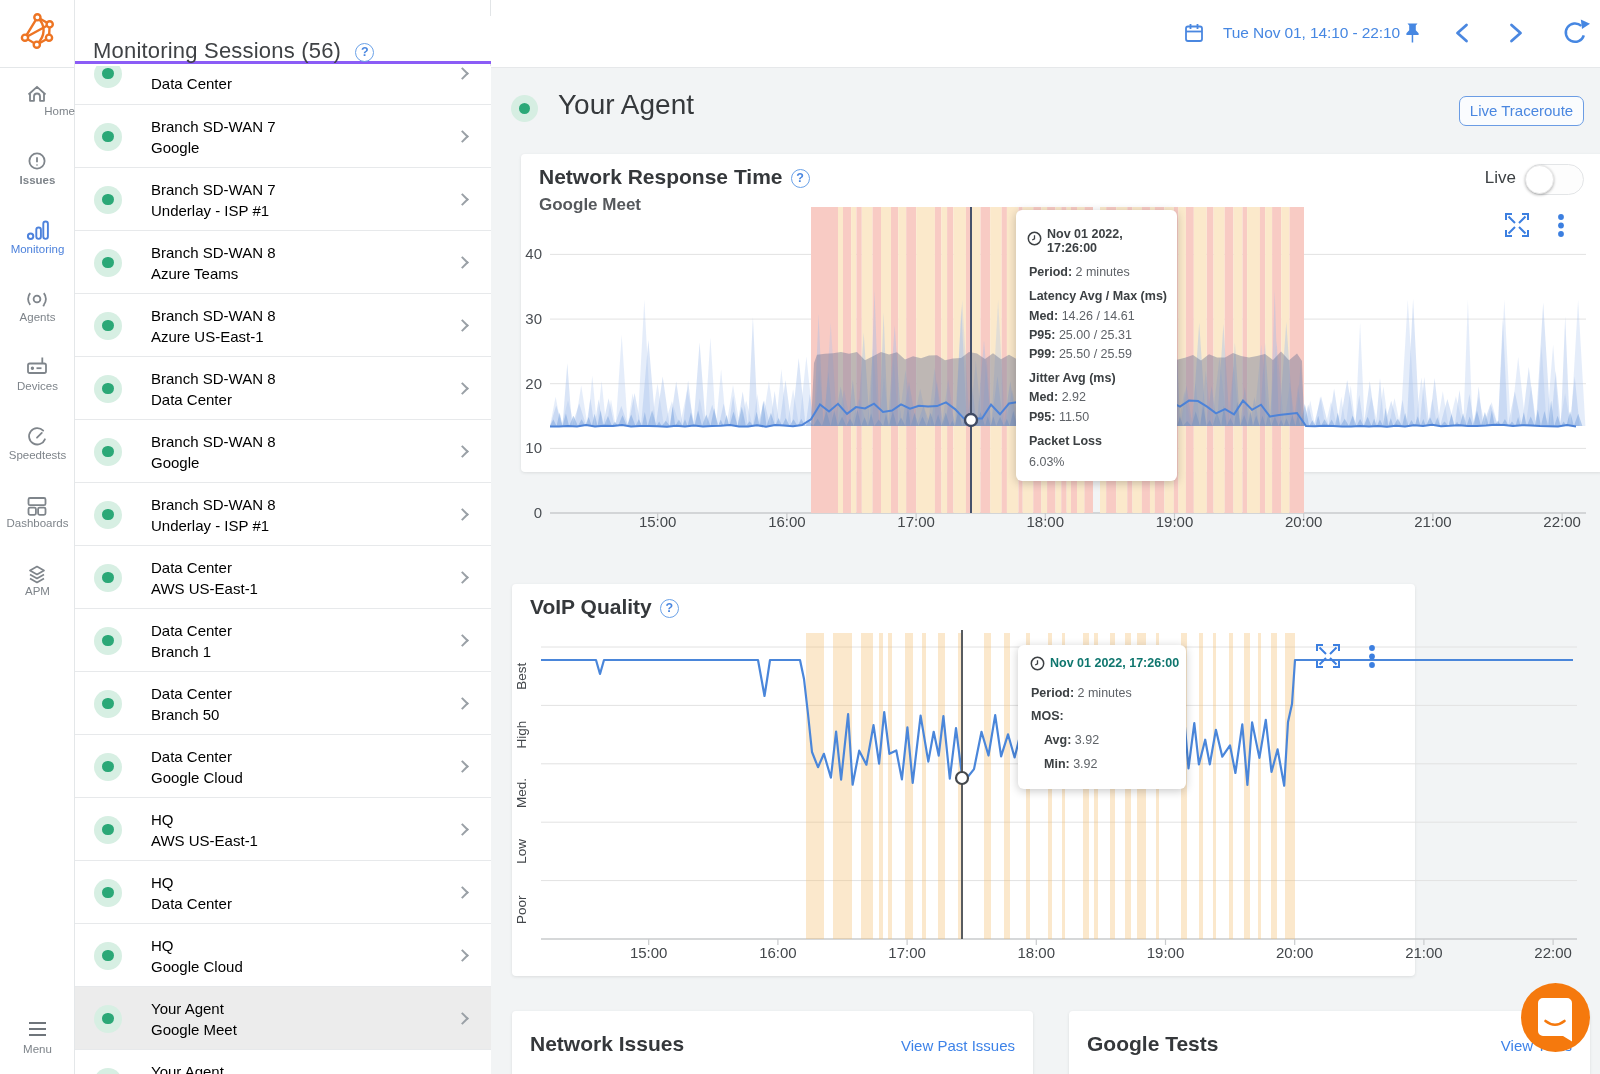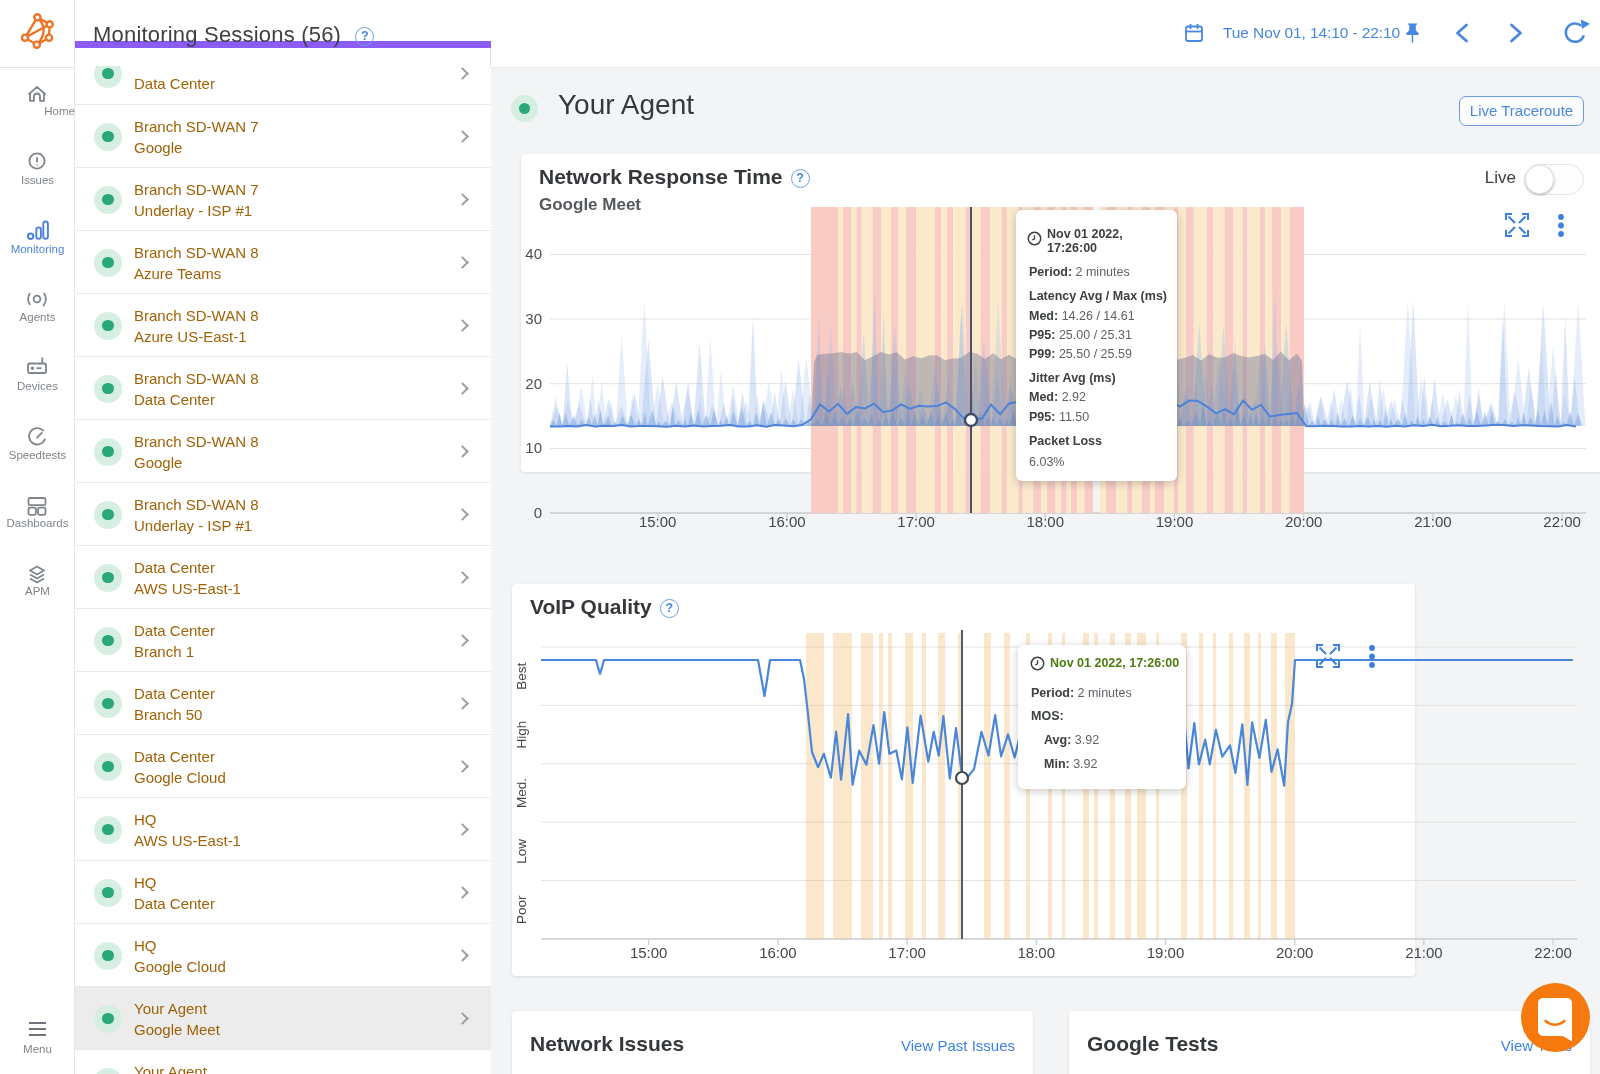--- a/index.html
+++ b/index.html
@@ -1,25 +1,25 @@
 <!DOCTYPE html>
 <html><head><meta charset="utf-8"><style>
 *{margin:0;padding:0;box-sizing:border-box}
 html,body{width:1600px;height:1074px;overflow:hidden;font-family:"Liberation Sans",sans-serif;background:#fff;}
 .abs{position:absolute}
 #main-bg{position:absolute;left:491px;top:68px;width:1109px;height:1006px;background:#f2f4f5;}
 #sidebar{position:absolute;left:0;top:0;width:75px;height:1074px;background:#fff;border-right:1px solid #e4e7e9;z-index:30}
 .navlab{position:absolute;width:75px;text-align:center;font-size:11.5px;color:#7e848a;left:0}
 #listpanel{position:absolute;left:75px;top:0;width:416px;height:1074px;background:#fff;border-right:1px solid #e2e5e7;z-index:20}
-#listhead{position:absolute;left:0;top:0;width:416px;height:48px;background:#fff;border-bottom:7px solid #8b5cf6;z-index:5}
+#listhead{position:absolute;left:0;top:16px;width:416px;height:48px;background:#fff;border-bottom:3px solid #8b5cf6;z-index:5}
 #listhead h1{position:absolute;left:18px;top:22px;font-size:22px;font-weight:400;color:#3f4245;letter-spacing:.2px}
 #items{position:absolute;left:0;top:66px;width:416px;height:1008px;overflow:hidden}
 .item{position:absolute;left:0;width:416px;height:63px;border-bottom:1px solid #e7e9eb;background:#fff}
 .item.sel{background:#ececec}
-.it-t{position:absolute;left:59px;top:11px;font-size:15px;color:#a16207;line-height:21px;width:300px}
+.it-t{position:absolute;left:76px;top:11px;font-size:15px;color:#000000;line-height:21px;width:300px}
 .dot{position:absolute;left:19px;top:17.5px;width:28px;height:28px;border-radius:50%;background:#d7efe3}
 .dot i{position:absolute;left:8.25px;top:8.25px;width:11.5px;height:11.5px;border-radius:50%;background:#2ba877}
 .chev{position:absolute;right:24px;top:27px;width:9px;height:9px;border-top:2px solid #9aa0a6;border-right:2px solid #9aa0a6;transform:rotate(45deg)}
 #topbar{position:absolute;left:491px;top:0;width:1109px;height:68px;background:#fff;border-bottom:1px solid #e6e8ea;z-index:10}
 .datetxt{position:absolute;left:1223px;top:24px;font-size:15.5px;letter-spacing:-0.1px;color:#4687e2;z-index:11}
 .card{position:absolute;background:#fff;border-radius:4px;box-shadow:0 1px 3px rgba(60,64,67,.12)}
 .ctitle{font-size:21px;font-weight:700;color:#35383b}
 .helpq{display:inline-block;width:19px;height:19px;border:1.5px solid #6ba2e8;border-radius:50%;color:#4a87e0;font-size:12.5px;font-weight:700;text-align:center;line-height:16px;vertical-align:2px;margin-left:8px}
 .tooltip{position:absolute;background:#fff;border-radius:6px;box-shadow:0 2px 10px rgba(0,0,0,.22);z-index:8}
 .tl{position:absolute;left:13px;font-size:12.5px;color:#5f6368;white-space:nowrap}
@@ -103,21 +103,21 @@
       <path d="M30 570.5 L37 566.5 L44 570.5 L37 574.5 Z M30 574.5 L37 578.5 L44 574.5 M30 578.5 L37 582.5 L44 578.5"></path>
     </g>
     <g stroke="#6f757b" stroke-width="2">
       <line x1="29" y1="1023" x2="46" y2="1023"></line>
       <line x1="29" y1="1029" x2="46" y2="1029"></line>
       <line x1="29" y1="1035" x2="46" y2="1035"></line>
     </g>
   </svg>
 <div class="abs" style="left:0;top:0;width:75px;z-index:32">
     <div class="navlab" style="top:105px;text-align:right;">Home</div>
-    <div class="navlab" style="top:174px;">Issues</div>
+    <div class="navlab" style="top:174px;font-weight:bold;">Issues</div>
     <div class="navlab" style="top:243px;color:#4d82dc">Monitoring</div>
     <div class="navlab" style="top:311px;">Agents</div>
     <div class="navlab" style="top:380px;">Devices</div>
     <div class="navlab" style="top:449px;">Speedtests</div>
     <div class="navlab" style="top:517px;">Dashboards</div>
     <div class="navlab" style="top:585px;">APM</div>
     <div class="navlab" style="top:1043px">Menu</div>
   </div>
 <div id="listpanel">
 <div id="items">
@@ -449,21 +449,21 @@
         <circle cx="57" cy="13.5" r="2.9"></circle>
         <circle cx="57" cy="22" r="2.9"></circle>
       </g>
     </svg>
 </div>
 <div class="tooltip" style="left:1018px;top:645px;width:168px;height:144px">
 <svg class="abs" style="left:12px;top:11px" width="15" height="15" viewBox="0 0 15 15">
       <circle cx="7.5" cy="7.5" r="6.2" fill="none" stroke="#3c4043" stroke-width="1.5"></circle>
       <path d="M7.5 4.2 V7.8 L5.2 9" stroke="#3c4043" stroke-width="1.3" fill="none"></path>
     </svg>
-<div class="tl" style="left:32px;top:11px;color:#4d7c0f;font-weight:700">Nov 01 2022, 17:26:00</div>
+<div class="tl" style="left:32px;top:11px;color:#0f766e;font-weight:700">Nov 01 2022, 17:26:00</div>
 <div class="tl" style="top:41px"><b>Period:</b> 2 minutes</div>
 <div class="tl" style="top:64px"><b>MOS:</b></div>
 <div class="tl" style="left:26px;top:88px"><b>Avg:</b> 3.92</div>
 <div class="tl" style="left:26px;top:112px"><b>Min:</b> 3.92</div>
 </div>
 <div class="card" style="left:512px;top:1011px;width:521px;height:110px">
 <div class="abs" style="left:18px;top:21px;font-size:21px;font-weight:700;color:#35383b">Network Issues</div>
 <div class="abs linklnk" style="right:18px;top:26px">View Past Issues</div>
 </div>
 <div class="card" style="left:1069px;top:1011px;width:521px;height:110px">

